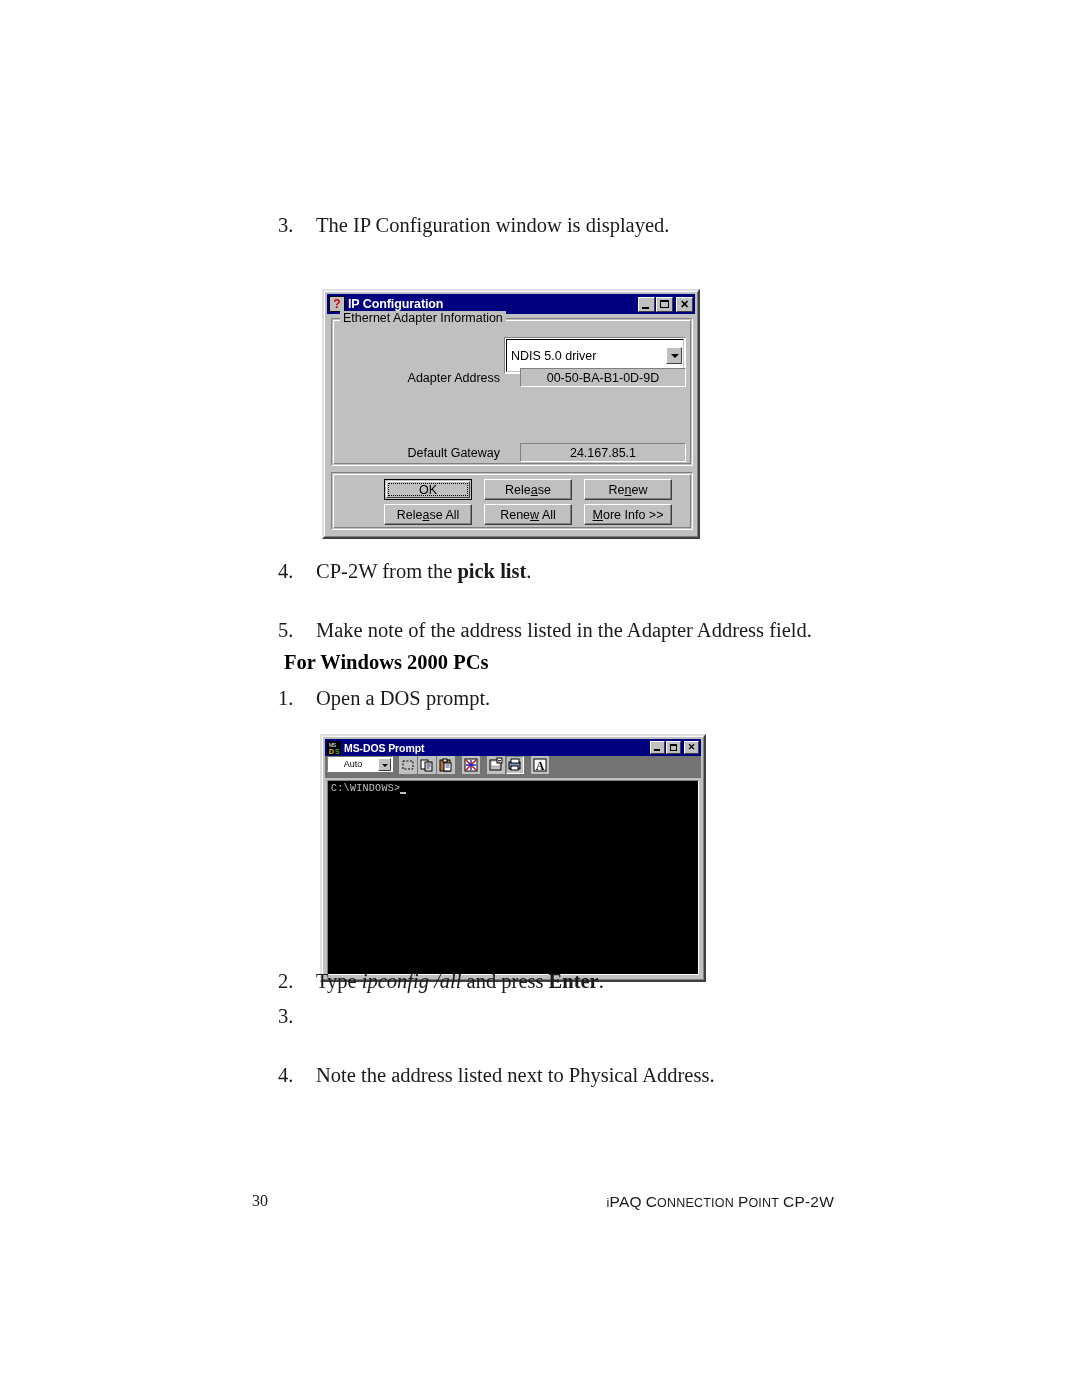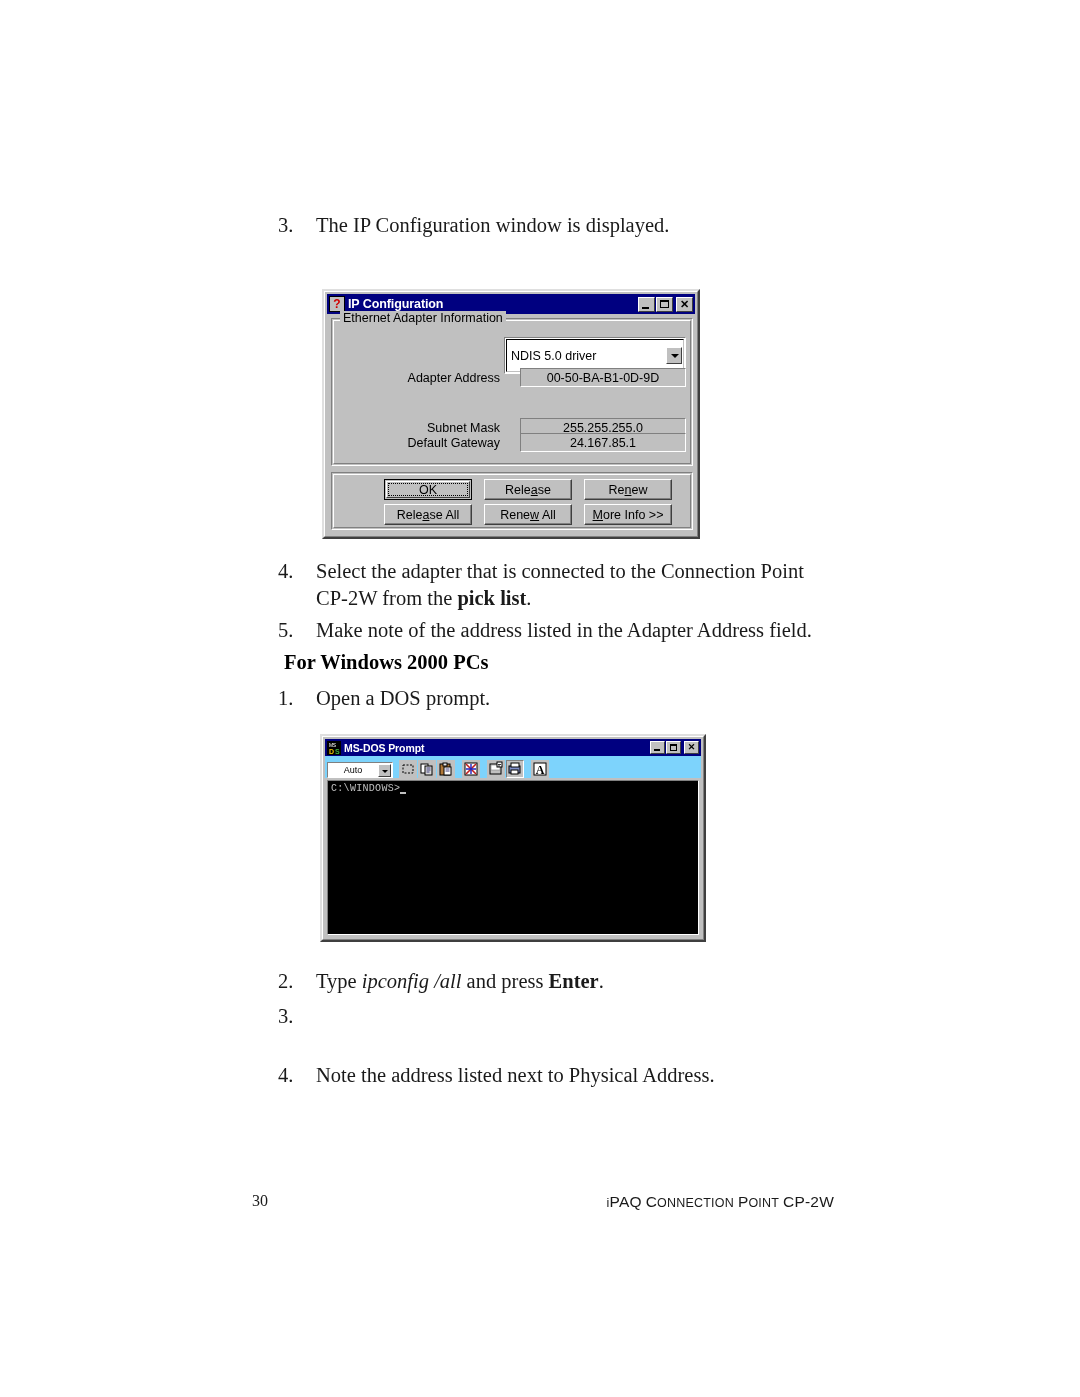--- a/index.html
+++ b/index.html
@@ -389,21 +389,21 @@
     pointer-events: none;
   }
   .w95btn .lbl { position: relative; z-index: 3; }
   .w95btn .lbl u { text-decoration: underline; }
 
   
   #msdos-window {
     left: 320px;
     top: 734px;
     width: 386px;
-    height: 208px;
+    height: 248px;
   }
   #msdos-window .win-inner { padding: 2px; }
   #msdos-window .titlebar { height: 17px; }
   #msdos-window .title-text { font-size: 10.5px; }
   #msdos-window .tb-btn { width: 15px; height: 13px; }
   #msdos-window .glyph-close { font-size: 9px; line-height: 11px; }
   #msdos-window .glyph-min::after { left: 3px; bottom: 2px; width: 6px; height: 2px; }
   #msdos-window .glyph-max::after { left: 3px; top: 2px; width: 7px; height: 7px; }
 
   .dos-icon {
@@ -443,23 +443,23 @@
     color: #40b040;
     line-height: 7px;
   }
 
   .dos-toolbar {
     position: absolute;
     left: 2px;
     top: 19px;
     right: 2px;
     height: 22px;
-    background: #7dd3fc;
-    display: flex;
-    align-items: flex-end;
+    background: #737373;
+    display: flex;
+    align-items: flex-start;
     padding-left: 2px;
     box-sizing: border-box;
   }
   .dos-combo {
     width: 66px;
     height: 16px;
     background: #ffffff;
     border-top: 1px solid #808080;
     border-left: 1px solid #808080;
     border-right: 1px solid #ffffff;
@@ -587,25 +587,21 @@
           <span class="combo-inner">
             <span class="combo-text">NDIS 5.0 driver</span>
             <span class="combo-arrow"></span>
           </span>
         </div>
 
         <div class="field-row" style="top:48px;">
           <span class="field-label">Adapter Address</span>
           <span class="field-value">00-50-BA-B1-0D-9D</span>
         </div>
-        <div class="field-row" style="top:98px;">
-          <span class="field-label">Subnet Mask</span>
-          <span class="field-value">255.255.255.0</span>
-        </div>
-        <div class="field-row" style="top:113px;">
+        <div class="field-row" style="top:123px;">
           <span class="field-label">Default Gateway</span>
           <span class="field-value">24.167.85.1</span>
         </div>
       </div>
 
       <div class="btn-panel">
         <div class="btn-grid">
 
           <div class="w95btn default">
             <span class="in"></span>
@@ -640,21 +636,20 @@
 
         </div>
       </div>
 
     </div>
   </div>
 
   <div class="list-item" style="left:278px; top:558px; width:560px;">
     <span class="list-num">4.</span>
     <span class="list-body">
-      <span class="sub">Select the adapter that is connected to the Connection Point</span>
       <span class="sub"><span>CP-2W from the </span><b class="strong">pick list</b><span>.</span></span>
     </span>
   </div>
 
   <div class="list-item" style="left:278px; top:617px; width:580px;">
     <span class="list-num">5.</span>
     <span class="list-body">Make note of the address listed in the Adapter Address field.</span>
   </div>
 
   <div class="section-heading" style="left:284px; top:651px;">For Windows 2000 PCs</div>

